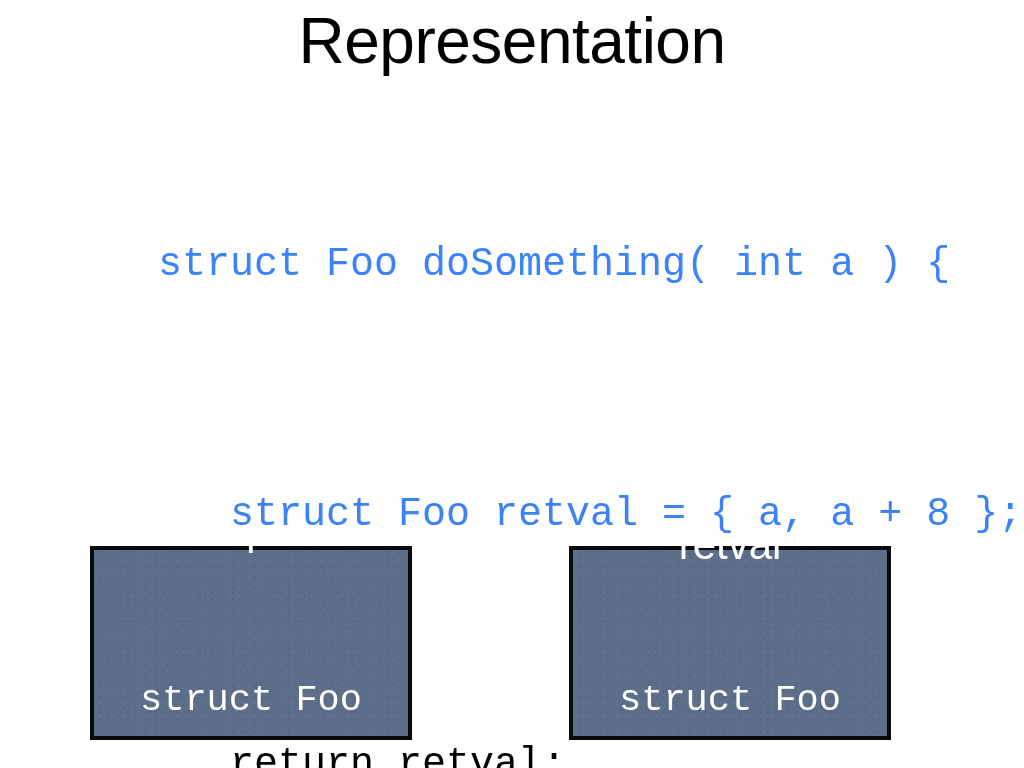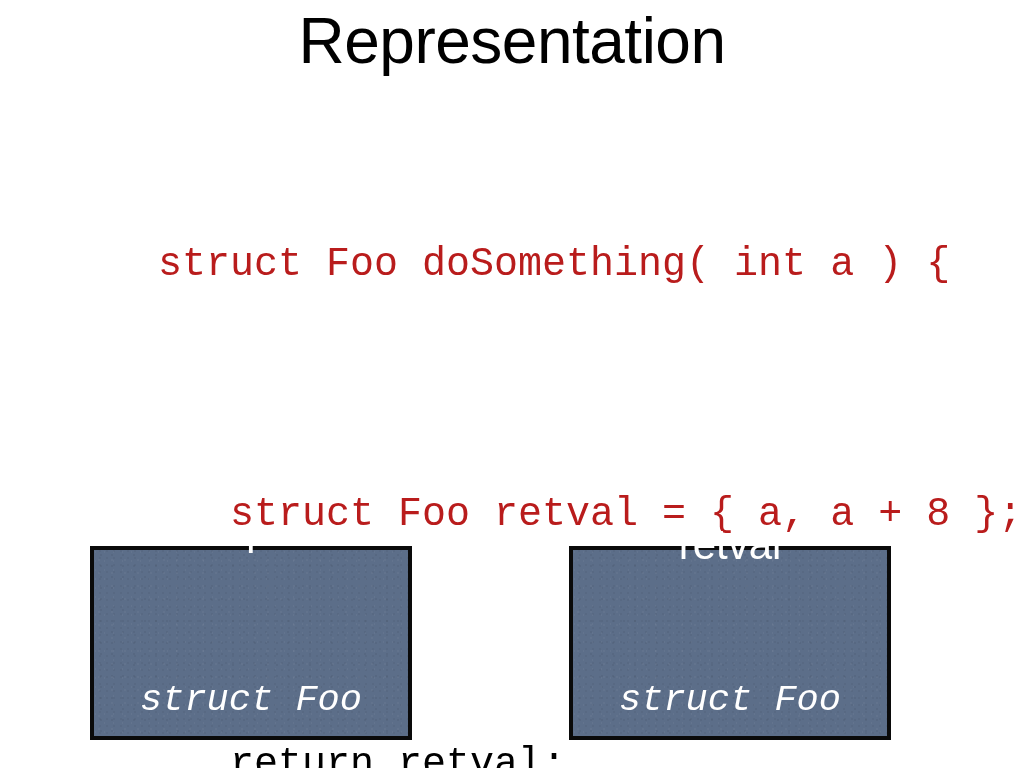--- a/index.html
+++ b/index.html
@@ -44,37 +44,36 @@
     font-size: 40px;
     line-height: 50px;
     color: #000000;
     white-space: pre;
     z-index: 2;
   }
   .code-line {
     display: block;
     white-space: pre;
   }
-  .c-red { color: #b91c1c; }
+  .c-red { color: #3b82f6; }
   .c-black { color: #000000; }
 
   
   .mem-box {
     position: absolute;
     background: #5c6e89;
     border: 4px solid #0a0a0a;
     box-sizing: border-box;
     z-index: 2;
     background-image:
       radial-gradient(circle at 18% 22%, rgba(255,255,255,0.045) 0 1px, transparent 1px),
       radial-gradient(circle at 63% 48%, rgba(0,0,0,0.05) 0 1px, transparent 1px),
       radial-gradient(circle at 37% 77%, rgba(255,255,255,0.035) 0 1px, transparent 1px),
       radial-gradient(circle at 85% 15%, rgba(0,0,0,0.045) 0 1px, transparent 1px);
     background-size: 9px 9px, 11px 11px, 13px 13px, 7px 7px;
-    font-style: italic;
   }
   .mem-box .mem-lines {
     position: absolute;
     left: 0;
     right: 0;
     top: 30px;
     text-align: center;
     font-family: "Liberation Mono", "DejaVu Sans Mono", monospace;
     font-size: 37px;
     line-height: 48px;

